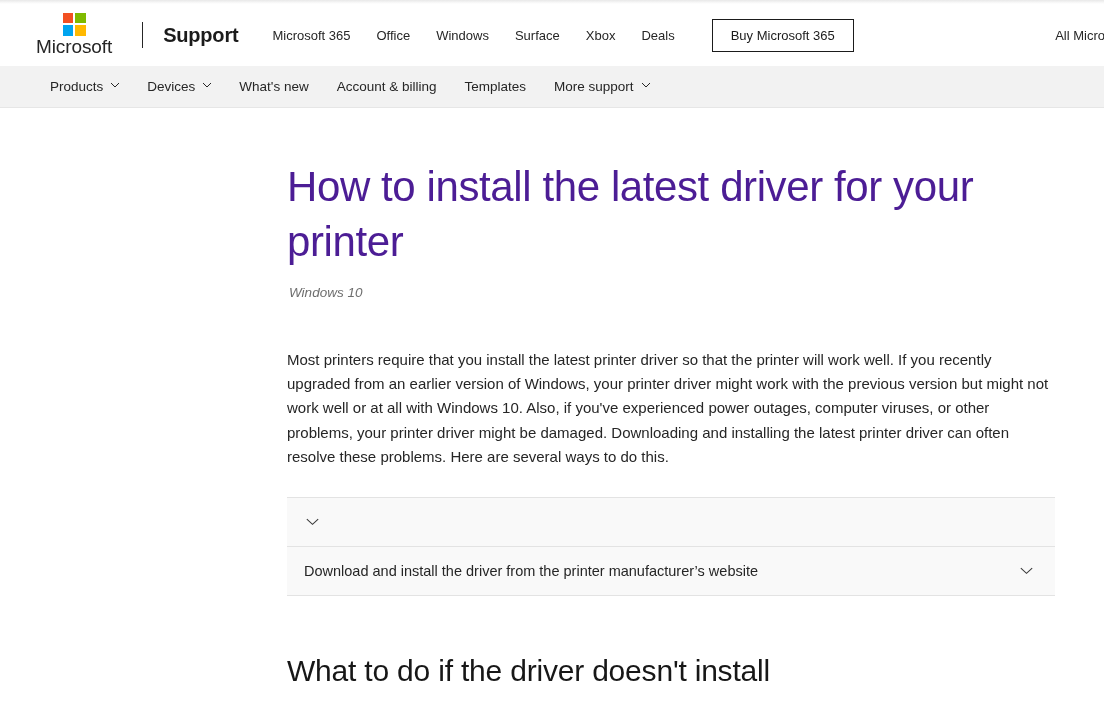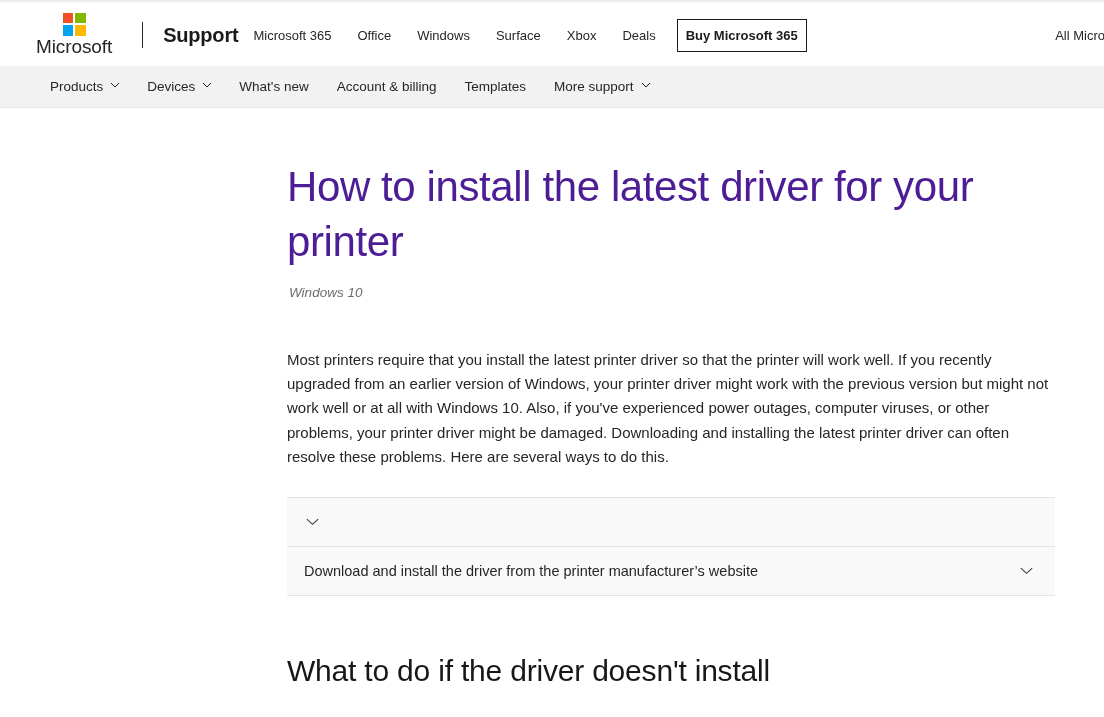--- a/index.html
+++ b/index.html
@@ -70,46 +70,46 @@
     flex: none;
   }
 
   .uhf-support {
     font-size: 20px;
     font-weight: bold;
     letter-spacing: -0.2px;
     color: #1b1b1b;
     white-space: nowrap;
     text-decoration: none;
-    margin-right: 2px;
+    margin-right: 21px;
   }
 
   .uhf-links {
     display: flex;
     align-items: center;
     gap: 0;
     white-space: nowrap;
   }
   .uhf-links a {
     font-size: 13px;
     color: #262626;
     text-decoration: none;
     padding: 6px 13px;
     white-space: nowrap;
   }
 
   .buy-btn {
-    margin-left: 8px;
+    margin-left: 24px;
     border: 1px solid #1b1b1b;
     background: #ffffff;
     color: #1b1b1b;
     font-family: "Liberation Sans", sans-serif;
     font-size: 13px;
-    font-weight: bold;
-    padding: 9px 8px;
+    font-weight: normal;
+    padding: 9px 18px;
     line-height: 1;
     cursor: pointer;
     white-space: nowrap;
     border-radius: 0;
   }
 
   .uhf-right {
     position: absolute;
     right: -22px;
     top: 0;

